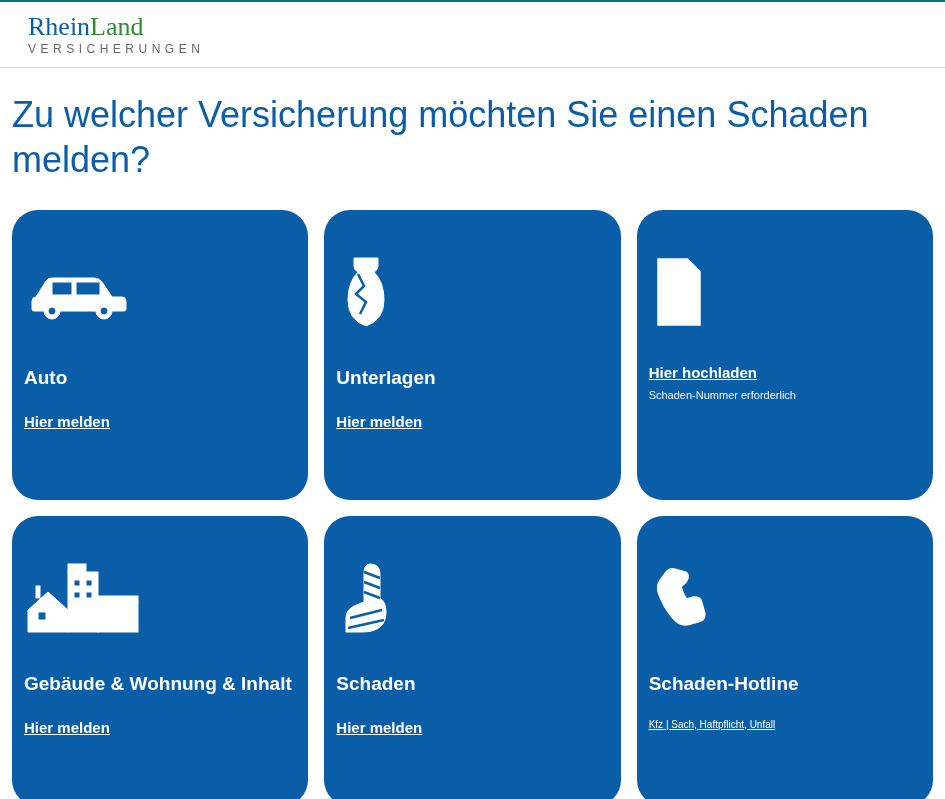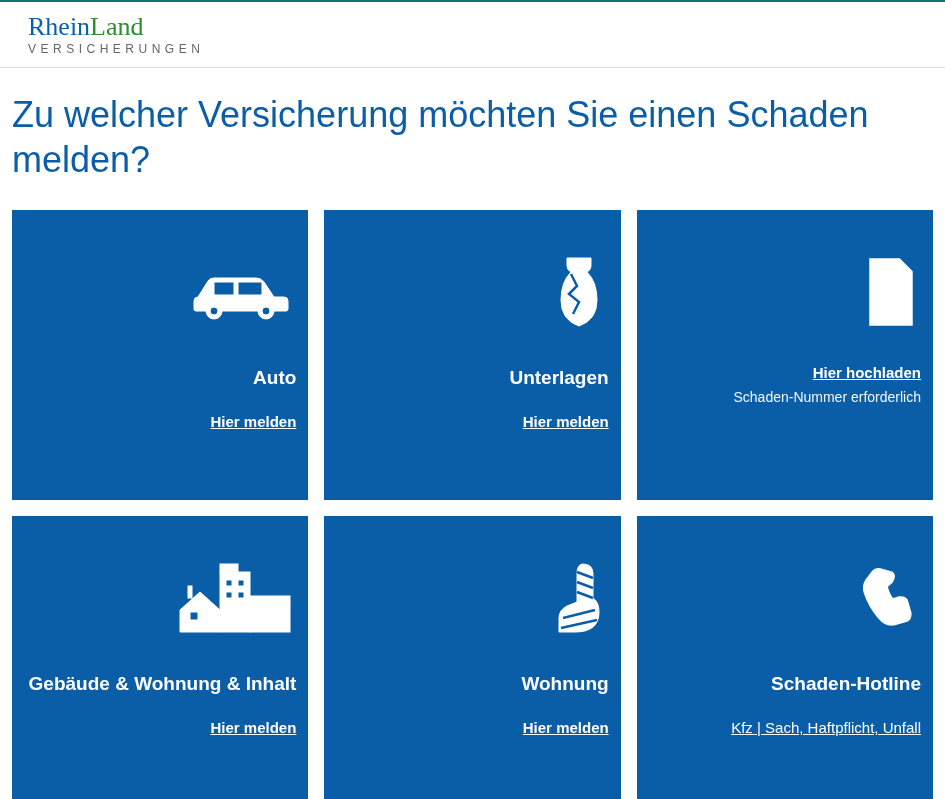--- a/index.html
+++ b/index.html
@@ -72,22 +72,23 @@
     gap: 16px;
   }
   .tile {
     background: #0a5ea8;
     color: #fff;
     text-align: center;
     padding: 32px 12px 28px 12px;
     min-height: 290px;
     display: flex;
     flex-direction: column;
-    align-items: flex-end;
+    align-items: flex-start;
     cursor: pointer;
+    border-radius: 26px;
   }
   .tile-icon {
     height: 100px;
     display: flex;
     align-items: center;
     justify-content: center;
   }
   .tile-icon svg {
     fill: #fff;
     stroke: #fff;
@@ -99,26 +100,26 @@
     line-height: 1.3;
   }
   .tile-link {
     margin-top: 22px;
     font-size: 15px;
     text-decoration: underline;
     font-weight: bold;
   }
   .tile-note {
     margin-top: 8px;
-    font-size: 14px;
+    font-size: 11px;
     opacity: 0.95;
   }
   .tile-links-row {
     margin-top: 22px;
-    font-size: 15px;
+    font-size: 10px;
     text-decoration: underline;
   }
   .tile-links-row .u { text-decoration: underline; }
 </style>
 </head>
 <body>
 
 <header class="topbar">
   <div class="topbar-inner">
     <div class="logo">
@@ -200,21 +201,21 @@
       <div class="tile-icon">
         <svg width="60" height="80" viewBox="0 0 60 80">
           <path d="M34 6 Q44 6 44 16 L44 40 Q50 44 50 54 Q50 74 26 74 L10 74 L10 60 Q10 52 18 48 L28 44 L28 16 Q28 6 34 6 Z" fill="#fff"></path>
           <line x1="28" y1="14" x2="44" y2="20" stroke="#0a5ea8" stroke-width="2.5"></line>
           <line x1="28" y1="24" x2="44" y2="30" stroke="#0a5ea8" stroke-width="2.5"></line>
           <line x1="28" y1="34" x2="44" y2="40" stroke="#0a5ea8" stroke-width="2.5"></line>
           <line x1="14" y1="60" x2="46" y2="52" stroke="#0a5ea8" stroke-width="2.5"></line>
           <line x1="12" y1="70" x2="48" y2="62" stroke="#0a5ea8" stroke-width="2.5"></line>
         </svg>
       </div>
-      <div class="tile-title">Wohnung</div>
+      <div class="tile-title">Schaden</div>
       <div class="tile-link">Hier melden</div>
     </div>
 
     <div class="tile">
       <div class="tile-icon">
         <svg width="66" height="66" viewBox="0 0 66 66" fill="none">
           <path d="M18 8 Q14 8 12 12 L8 22 Q6 28 10 34 Q18 46 30 54 Q38 60 46 56 L56 50 Q60 48 58 42 L52 32 Q50 28 44 30 L38 34 Q32 30 28 22 L32 16 Q34 10 30 8 Z" stroke="#fff" stroke-width="3.5" stroke-linejoin="round" transform="rotate(15 33 33)"></path>
         </svg>
       </div>
       <div class="tile-title">Schaden-Hotline</div>

